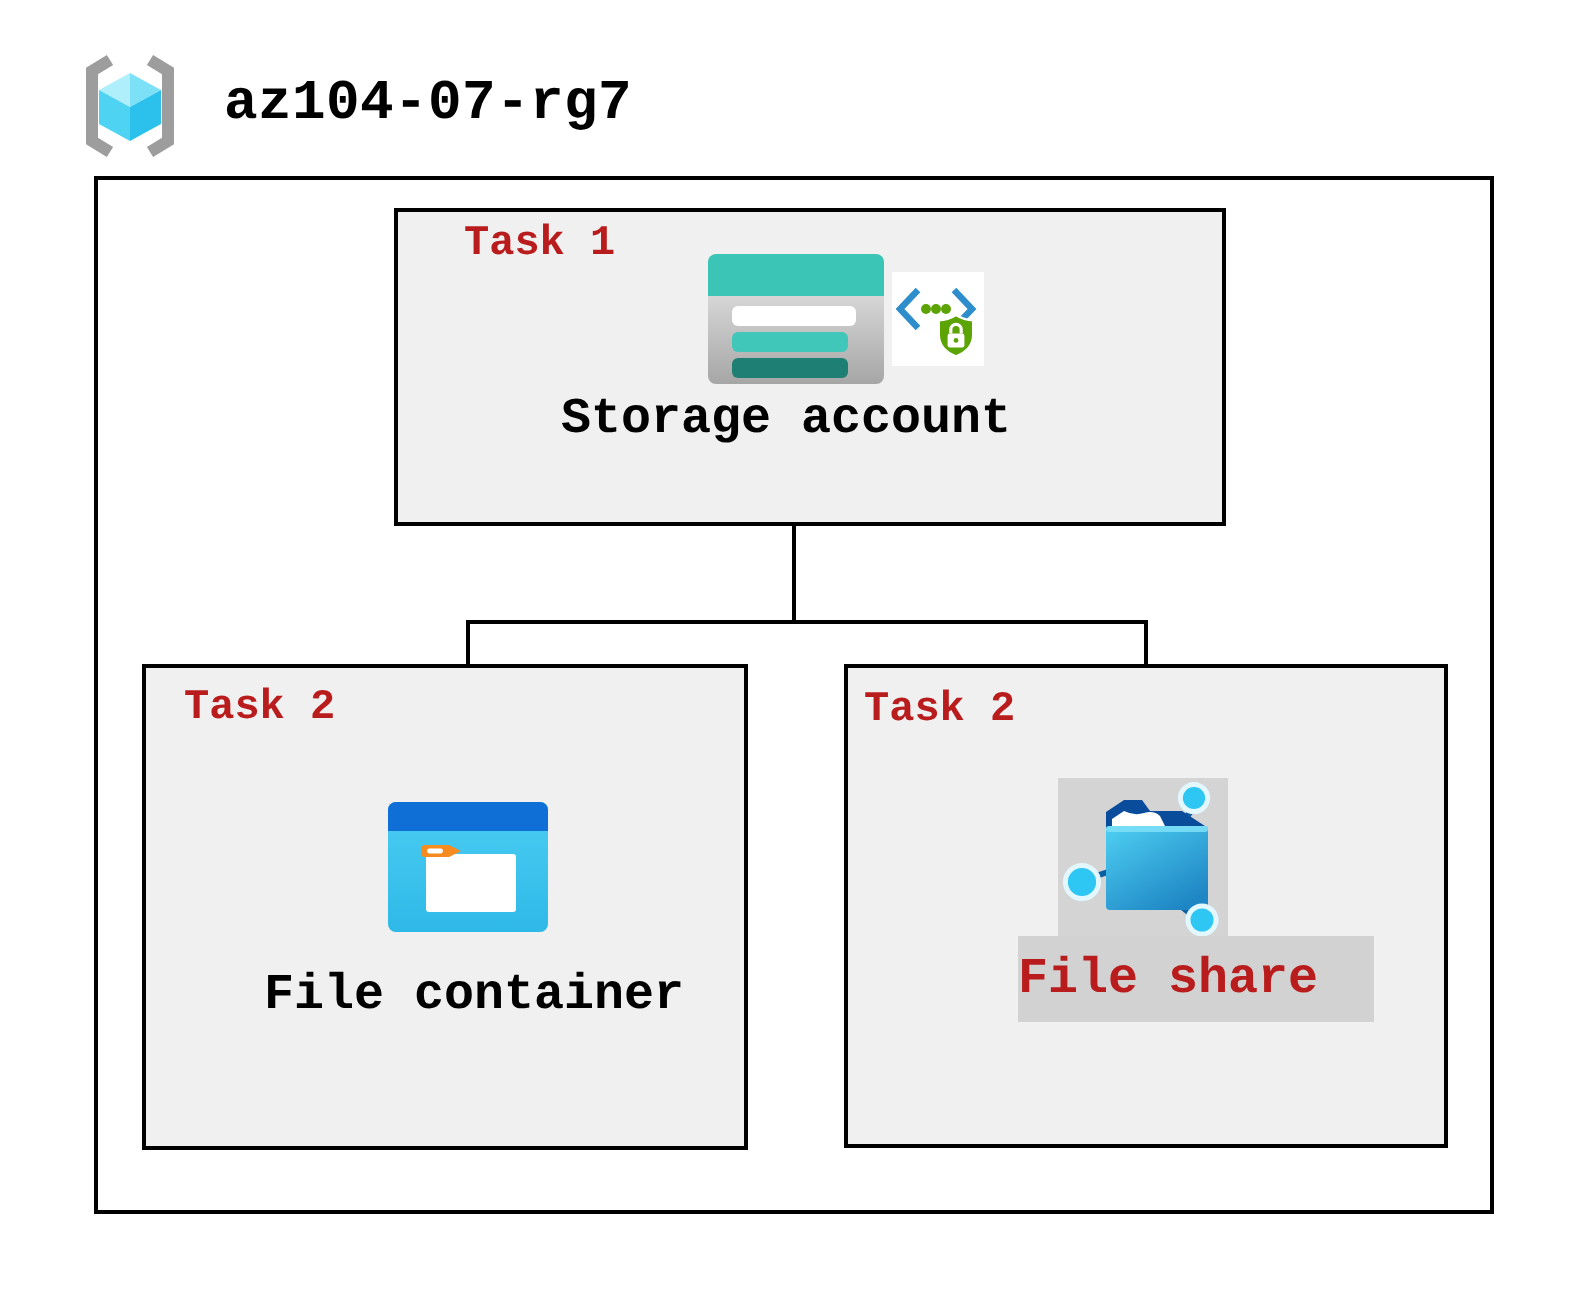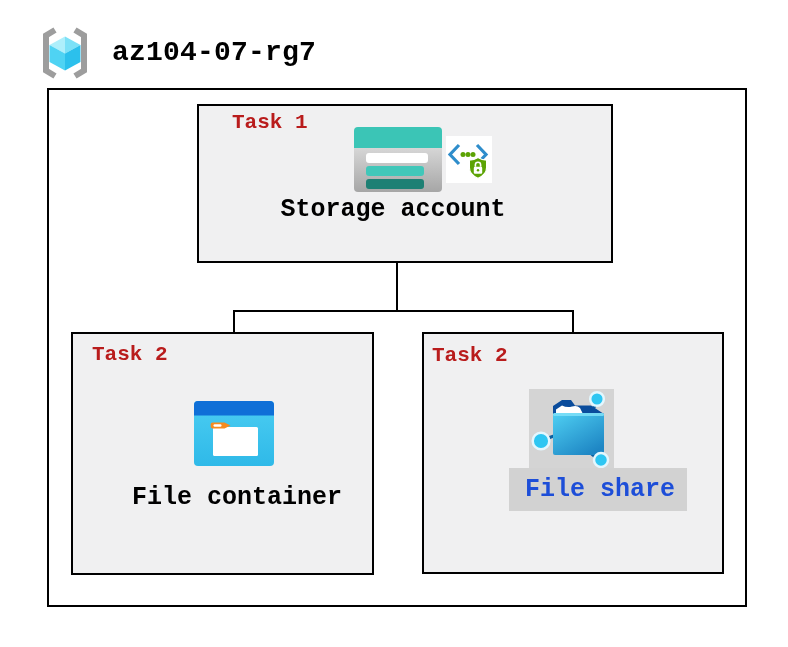--- a/index.html
+++ b/index.html
@@ -37,22 +37,22 @@
   #line-to-fileshare  { left:572px; top:310px; width:2px;  height:79px; }
 
   
   .abs { position:absolute; }
   #storage-icon  { left:354px; top:127px; width:88px; height:65px; }
   #secure-icon   { left:446px; top:136px; width:46px; height:47px; }
   #blob-icon     { left:194px; top:401px; width:80px; height:65px; }
   #fileshare-highlight { left:529px; top:389px; width:85px; height:79px; background:#D4D4D4; }
   #fileshare-icon { position:absolute; left:0; top:0; width:85px; height:79px; }
   #fileshare-band { left:509px; top:468px; width:178px; height:43px; background:#D2D2D2;
-                    line-height:43px; font-size:25px; font-weight:bold; color:#1d4ed8;
-                    padding-left:16px; }
+                    line-height:43px; font-size:25px; font-weight:bold; color:#b91c1c;
+                    padding-left:0; }
 </style>
 </head>
 <body>
 
 <div class="canvas">
 
   <svg class="rg-header-icon" viewBox="0 0 54 54">
     <path d="M17,4 L8,9.5 V44.5 L17,50" stroke="#9D9D9D" stroke-width="6" fill="none"></path>
     <path d="M37,4 L46,9.5 V44.5 L37,50" stroke="#9D9D9D" stroke-width="6" fill="none"></path>
     <polygon points="27,10.5 11.5,19 27,27.5" fill="#AEEFFB"></polygon>

